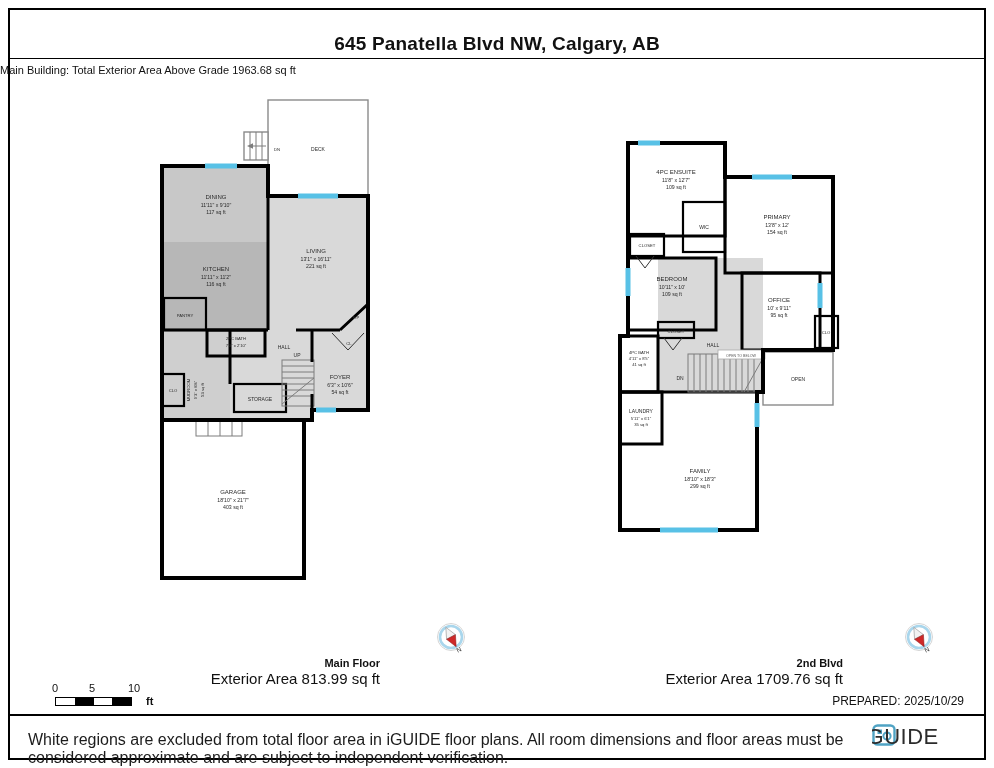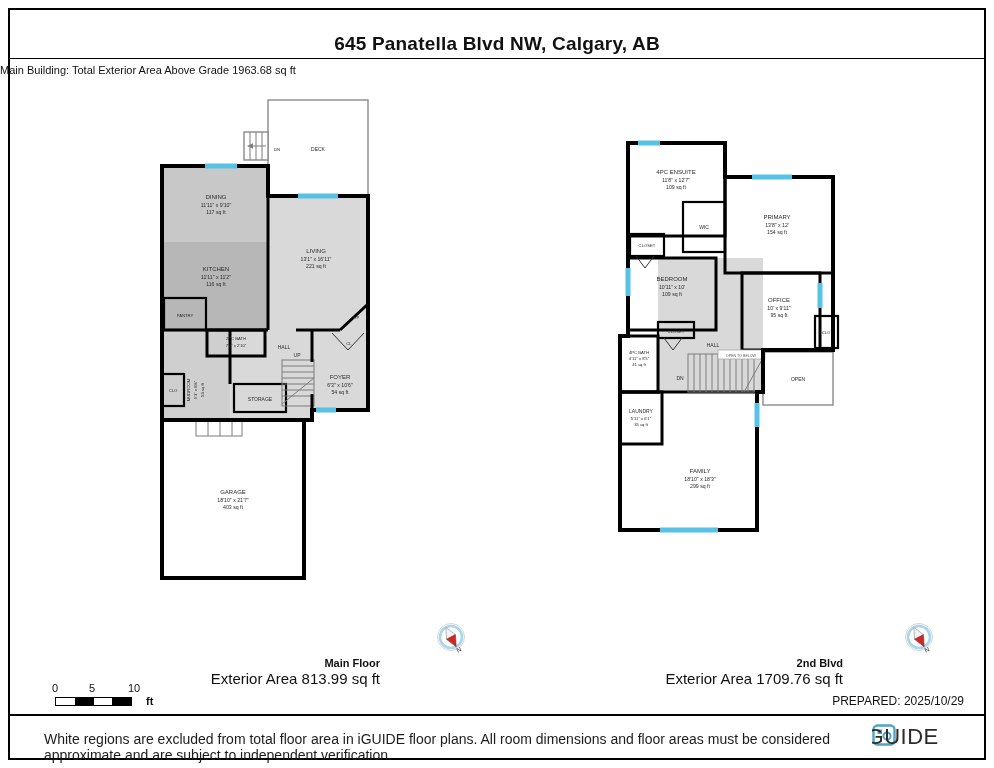--- a/index.html
+++ b/index.html
@@ -27,21 +27,21 @@
   .floor-label{position:absolute;width:240px;text-align:right;line-height:1.18;}
   .floor-label .fl1{font-size:11px;font-weight:bold;}
   .floor-label .fl2{font-size:15px;}
   .scalebar{position:absolute;left:48px;top:682px;width:120px;height:30px;font-size:11px;}
   .scalebar .tick{position:absolute;top:0;}
   .sb-box{position:absolute;left:7px;top:15px;width:75px;height:7px;border:1px solid #000;background:#fff;}
   .sb-seg{position:absolute;top:0;height:7px;background:#000;}
   .sb-unit{position:absolute;left:98px;top:13px;font-weight:bold;}
   .prepared{position:absolute;right:30px;top:694px;font-size:12px;}
   .bottom-rule{position:absolute;left:10px;top:714px;width:974px;border-top:2.5px solid #000;}
-  .disclaimer{position:absolute;left:44px;top:731px;width:820px;font-size:14px;color:#1c1c1c;}
+  .disclaimer{position:absolute;left:28px;top:731px;width:820px;font-size:16px;color:#1c1c1c;}
 </style>
 </head>
 <body>
 
 <div class="page">
   <div class="frame"></div>
 
   <div class="title">645 Panatella Blvd NW, Calgary, AB</div>
   <div class="title-rule"></div>
   <div class="subtitle">Main Building: Total Exterior Area Above Grade 1963.68 sq ft</div>

